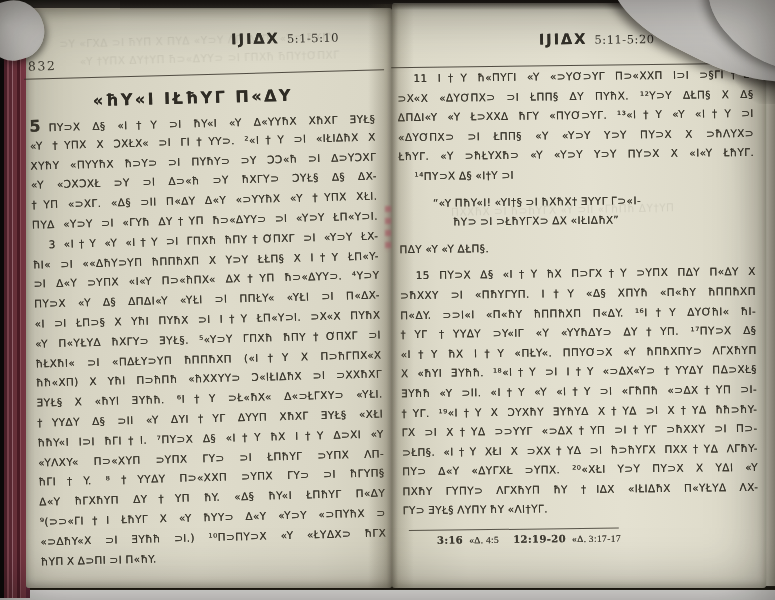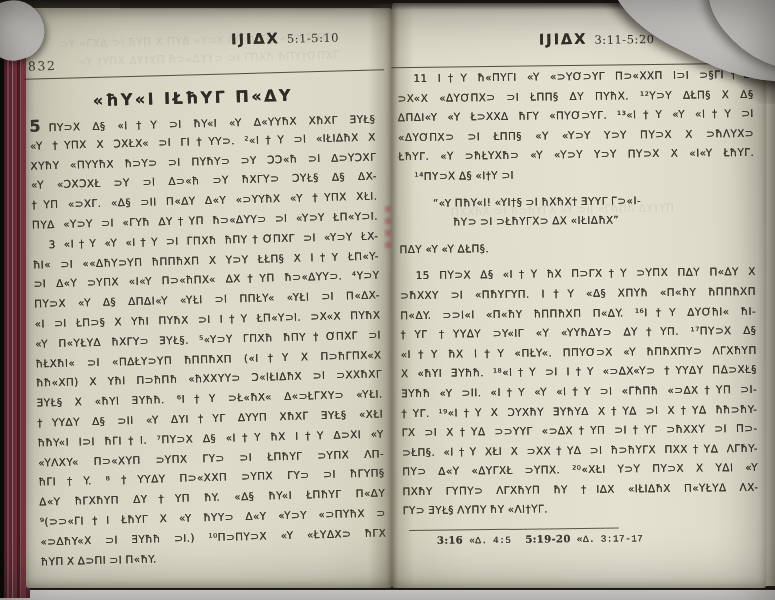--- a/index.html
+++ b/index.html
@@ -58,21 +58,21 @@
   .nj{text-align:left;}
   .ind{text-indent:16px;}
   .q1{padding-left:34px;margin-top:7px;}
   .q2{padding-left:54px;}
   .mt{margin-top:7px;}
   .chnum{font-size:16px;font-weight:bold;letter-spacing:1px;margin-right:7px;}
   
   .fnrule{margin:9px 0 4px 6px;width:210px;height:1px;background:rgba(55,51,42,.8);}
   .footnotes{margin-left:34px;font-size:9.5px;color:#413e35;letter-spacing:.4px;}
   .fn-ref{font-family:"DejaVu Serif",serif;font-weight:bold;font-size:10px;}
-  .fn-src{font-family:Liberation Mono, monospace;margin:0 14px 12px 6px;}
+  .fn-src{font-family:Liberation Serif, serif;margin:0 14px 12px 6px;}
   
   .ghost{position:absolute;opacity:.10;filter:blur(.5px);font-size:10.5px;letter-spacing:.5px;color:#4a463a;white-space:nowrap;overflow:hidden;}
   .g-l1{left:40px;top:26px;width:300px;}
   .g-l2{left:60px;top:44px;width:280px;}
   .g-r1{left:60px;top:200px;width:300px;transform:rotate(-.5deg);}
   
   .finger{position:absolute;z-index:20;}
   .finger-left{left:-14px;top:0px;width:58px;height:60px;border-radius:50% 60% 55% 50%;
     background:radial-gradient(circle at 40% 40%,#dedcd8,#c4c2be 70%,#a8a6a2);
     box-shadow:2px 3px 6px rgba(20,17,14,.5);transform:rotate(-12deg);}
@@ -133,21 +133,21 @@
         <div class="ln jl">«⊃ΔħY«X ⊃I ƎYħħ ⊃I.) ¹⁰Π⊃ΠY⊃X «Y «ŁYΔX⊃ ħΓX</div>
         <div class="ln nj">ħYΠ X Δ⊃ΠI ⊃I Π«ħY.</div>
       </div>
     </div>
   </div>
 
   <div class="page page-right">
     <div class="page-inner pr-inner">
       <div class="ghost g-r1">ΠXXħX ⊃I ħ⊃ħYΓX «Y ⊃II «ΓħΠħ ΔY†YΠ</div>
       <div class="runhead rh-right">
-        <span class="runtitle">IJIΔX</span><span class="runrange">3:11-5:20</span>
+        <span class="runtitle">IJIΔX</span><span class="runrange">5:11-5:20</span>
       </div>
       <div class="pagenum pn-right">833</div>
       <div class="headrule hr-right"></div>
       <div class="body-text bt-right">
         <div class="ln jl ind">11 I†Y ħ«ΠYΓI «Y «⊃YƠ⊃YΓ Π⊃«XXΠ I⊃I ⊃§ΓI†Ł.</div>
         <div class="ln jl">⊃X«X «ΔYƠΠX⊃ ⊃I ŁΠΠ§ ΔY ΠYħX. ¹²Y⊃Y ΔŁΠ§ X Δ§</div>
         <div class="ln jl">ΔΠΔI«Y «Y Ł⊃XXΔ ħΓY «ΠYƠ⊃YΓ. ¹³«I†Y «Y «I†Y ⊃I</div>
         <div class="ln jl">«ΔYƠΠX⊃ ⊃I ŁΠΠ§ «Y «Y⊃Y Y⊃Y ΠY⊃X X ⊃ħΛYX⊃</div>
         <div class="ln jl">ŁħYΓ. «Y ⊃ħŁYXħ⊃ «Y «Y⊃Y Y⊃Y ΠY⊃X X «I«Y ŁħYΓ.</div>
         <div class="ln nj ind">¹⁴ΠY⊃X Δ§ «I†Y ⊃I</div>
@@ -162,21 +162,21 @@
         <div class="ln jl">X «ħYI ƎYħħ. ¹⁸«I†Y ⊃I I†Y «⊃ΔX«Y⊃ †YYΔY ΠΔ⊃XŁ§</div>
         <div class="ln jl">ƎYħħ «Y ⊃II. «I†Y «Y «I†Y ⊃I «ΓħΠħ «⊃ΔX†YΠ ⊃I-</div>
         <div class="ln jl">†YΓ. ¹⁹«I†Y X ƆYXħY ƎYħYΔ X†YΔ ⊃I X†YΔ ħħ⊃ħY-</div>
         <div class="ln jl">ΓX ⊃I X†YΔ ⊃⊃YYΓ «⊃ΔX†YΠ ⊃I†YΓ ⊃ħXXY ⊃I Π⊃-</div>
         <div class="ln jl">⊃ŁΠ§. «I†Y XŁI X ⊃XX†YΔ ⊃I ħ⊃ħYΓX ΠXX†YΔ ΛΓħY-</div>
         <div class="ln jl">ΠY⊃ Δ«Y «ΔYΓXŁ ⊃YΠX. ²⁰«XŁI Y⊃Y ΠY⊃X X YΔI «Y</div>
         <div class="ln jl">ΠXħY ΓYΠY⊃ ΛΓXħYΠ ħY †IΔX «IŁIΔħX Π«YŁYΔ ΛX-</div>
         <div class="ln nj">ΓY⊃ ƎYŁ§ ΛYΠY ħY «ΛI†YΓ.</div>
         <div class="fnrule"></div>
         <div class="footnotes">
-          <span class="fn-ref">3:16</span><span class="fn-src">«Δ. 4:5</span><span class="fn-ref">5:19-20</span><span class="fn-src">«Δ. 3:17-17</span>
+          <span class="fn-ref">3:16</span><span class="fn-src">«Δ. 4:5</span><span class="fn-ref">12:19-20</span><span class="fn-src">«Δ. 3:17-17</span>
         </div>
       </div>
     </div>
   </div>
 
   <div class="gutter"></div>
   <div class="red-smudge"></div>
   <div class="corner-shadow-tr"></div>
   <div class="finger finger-left"></div>
   <div class="finger finger-right"></div>

